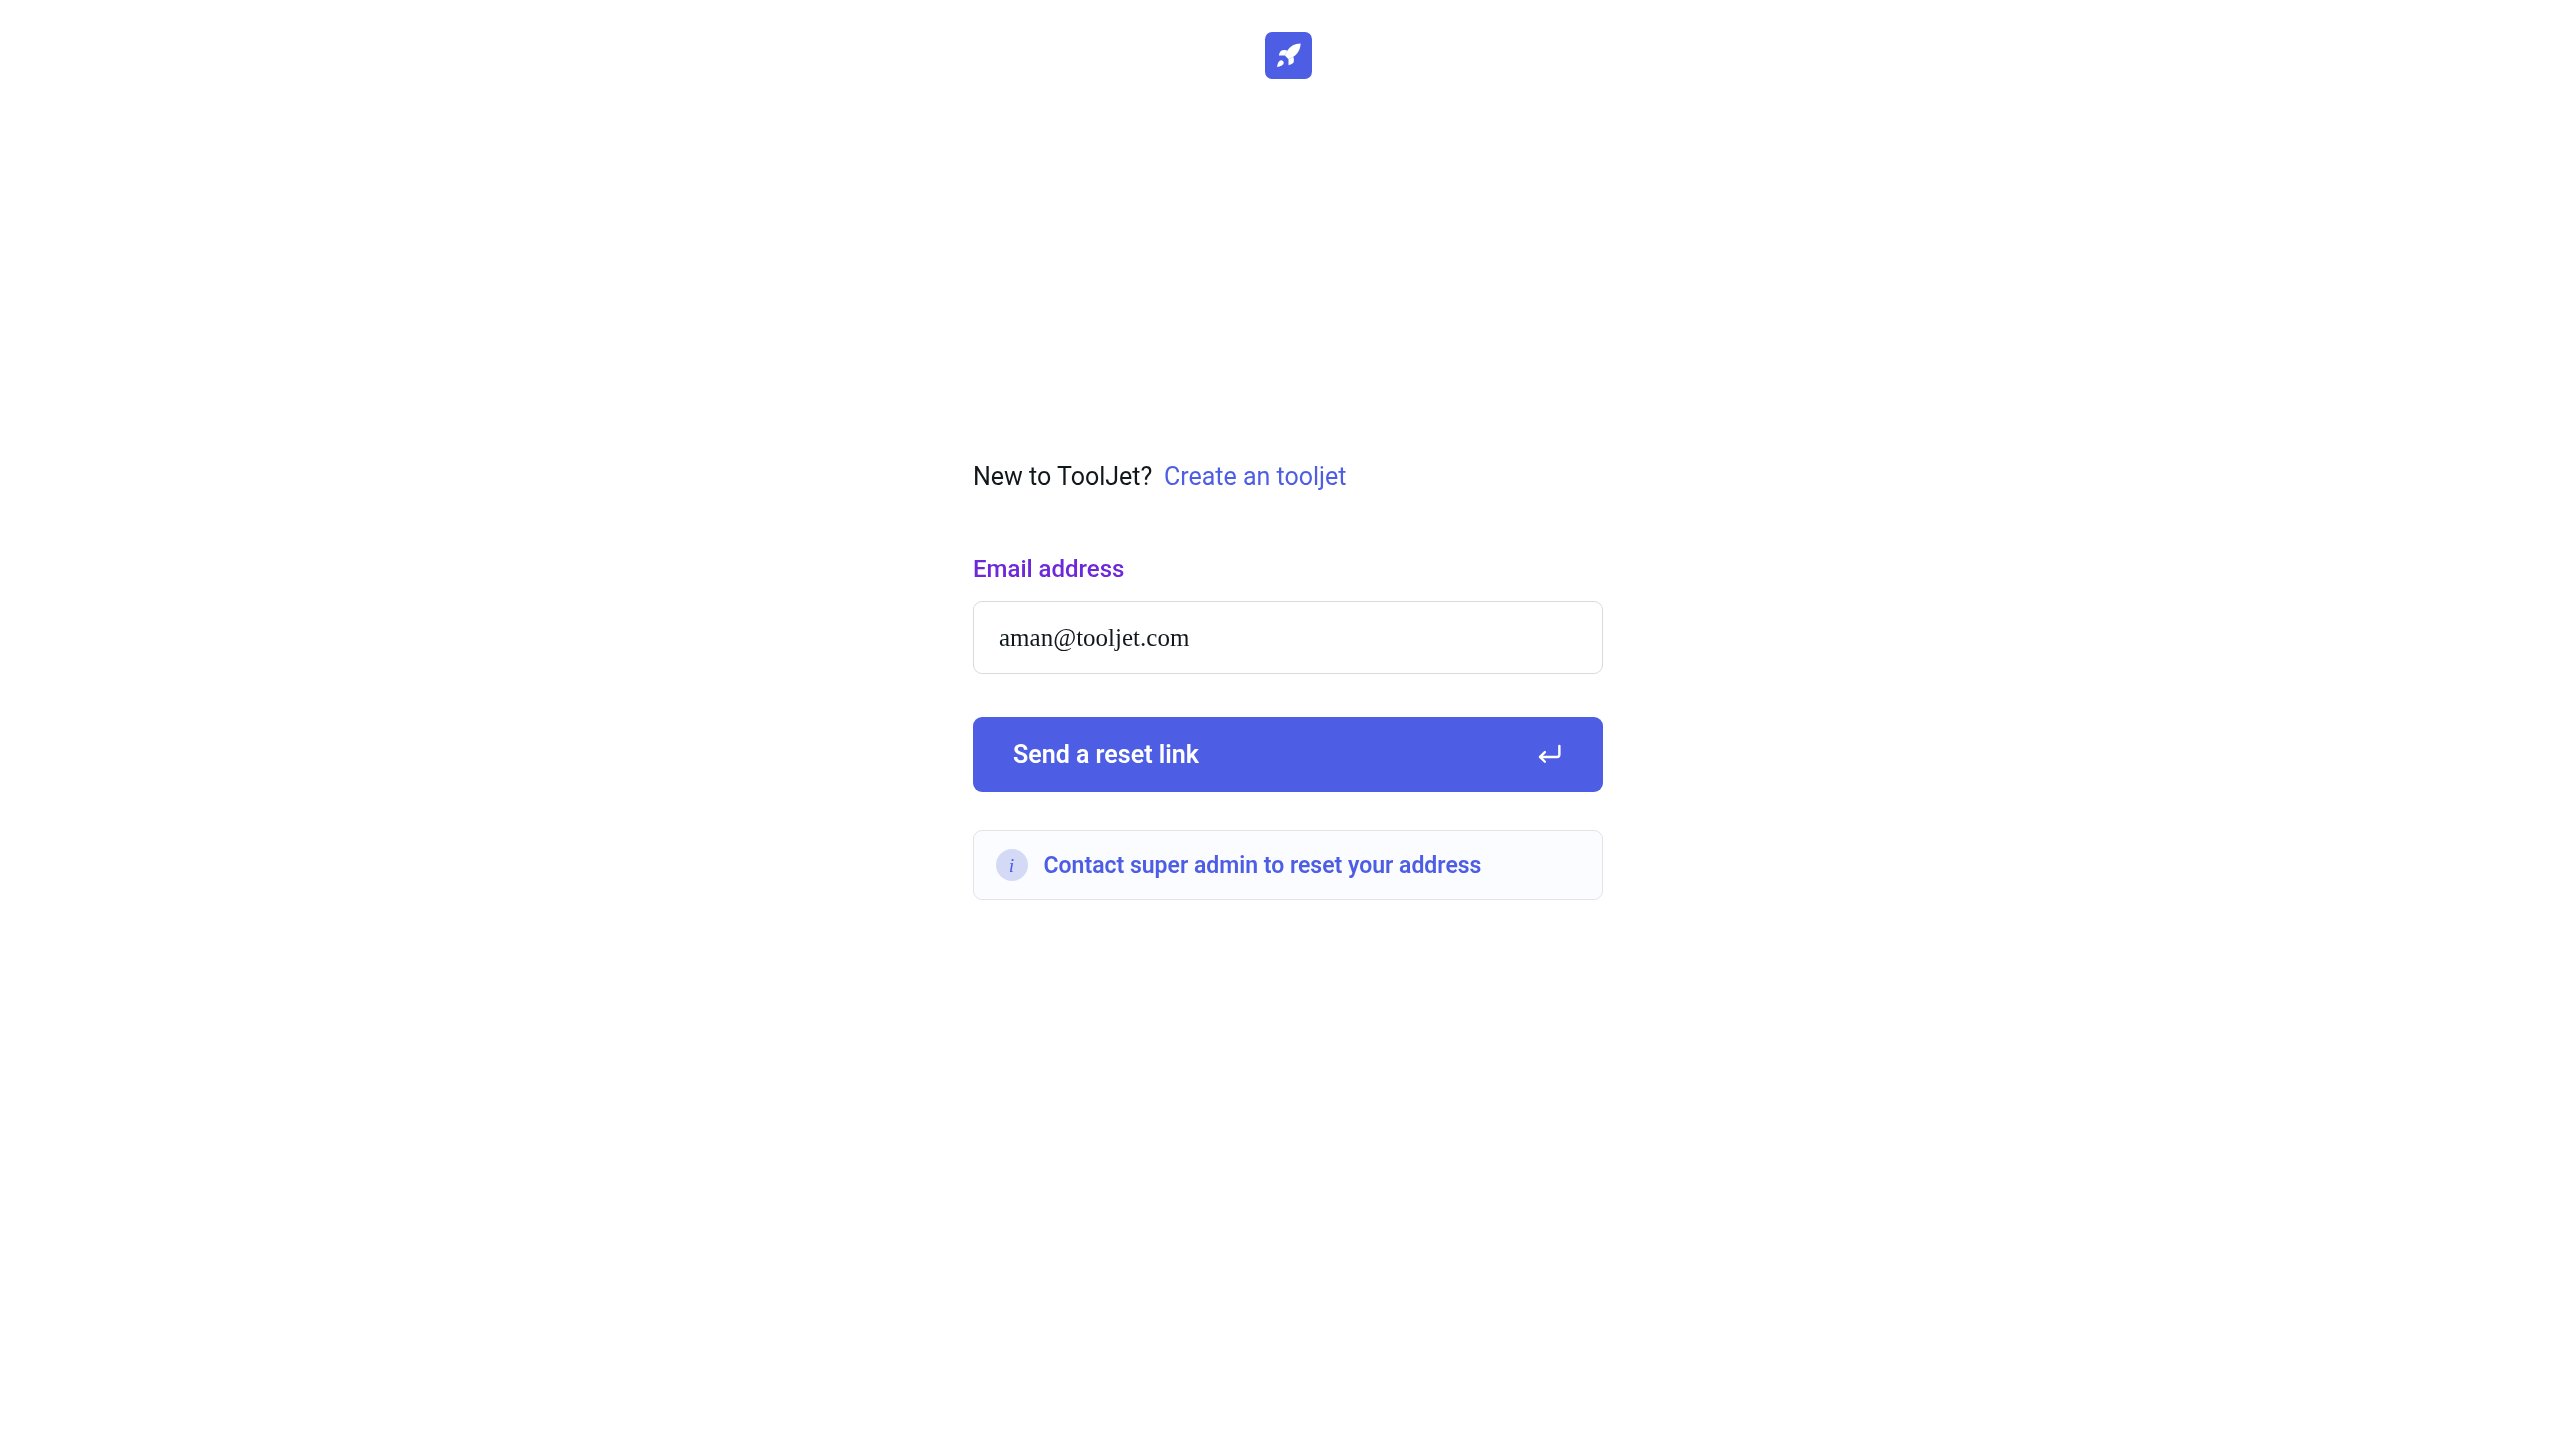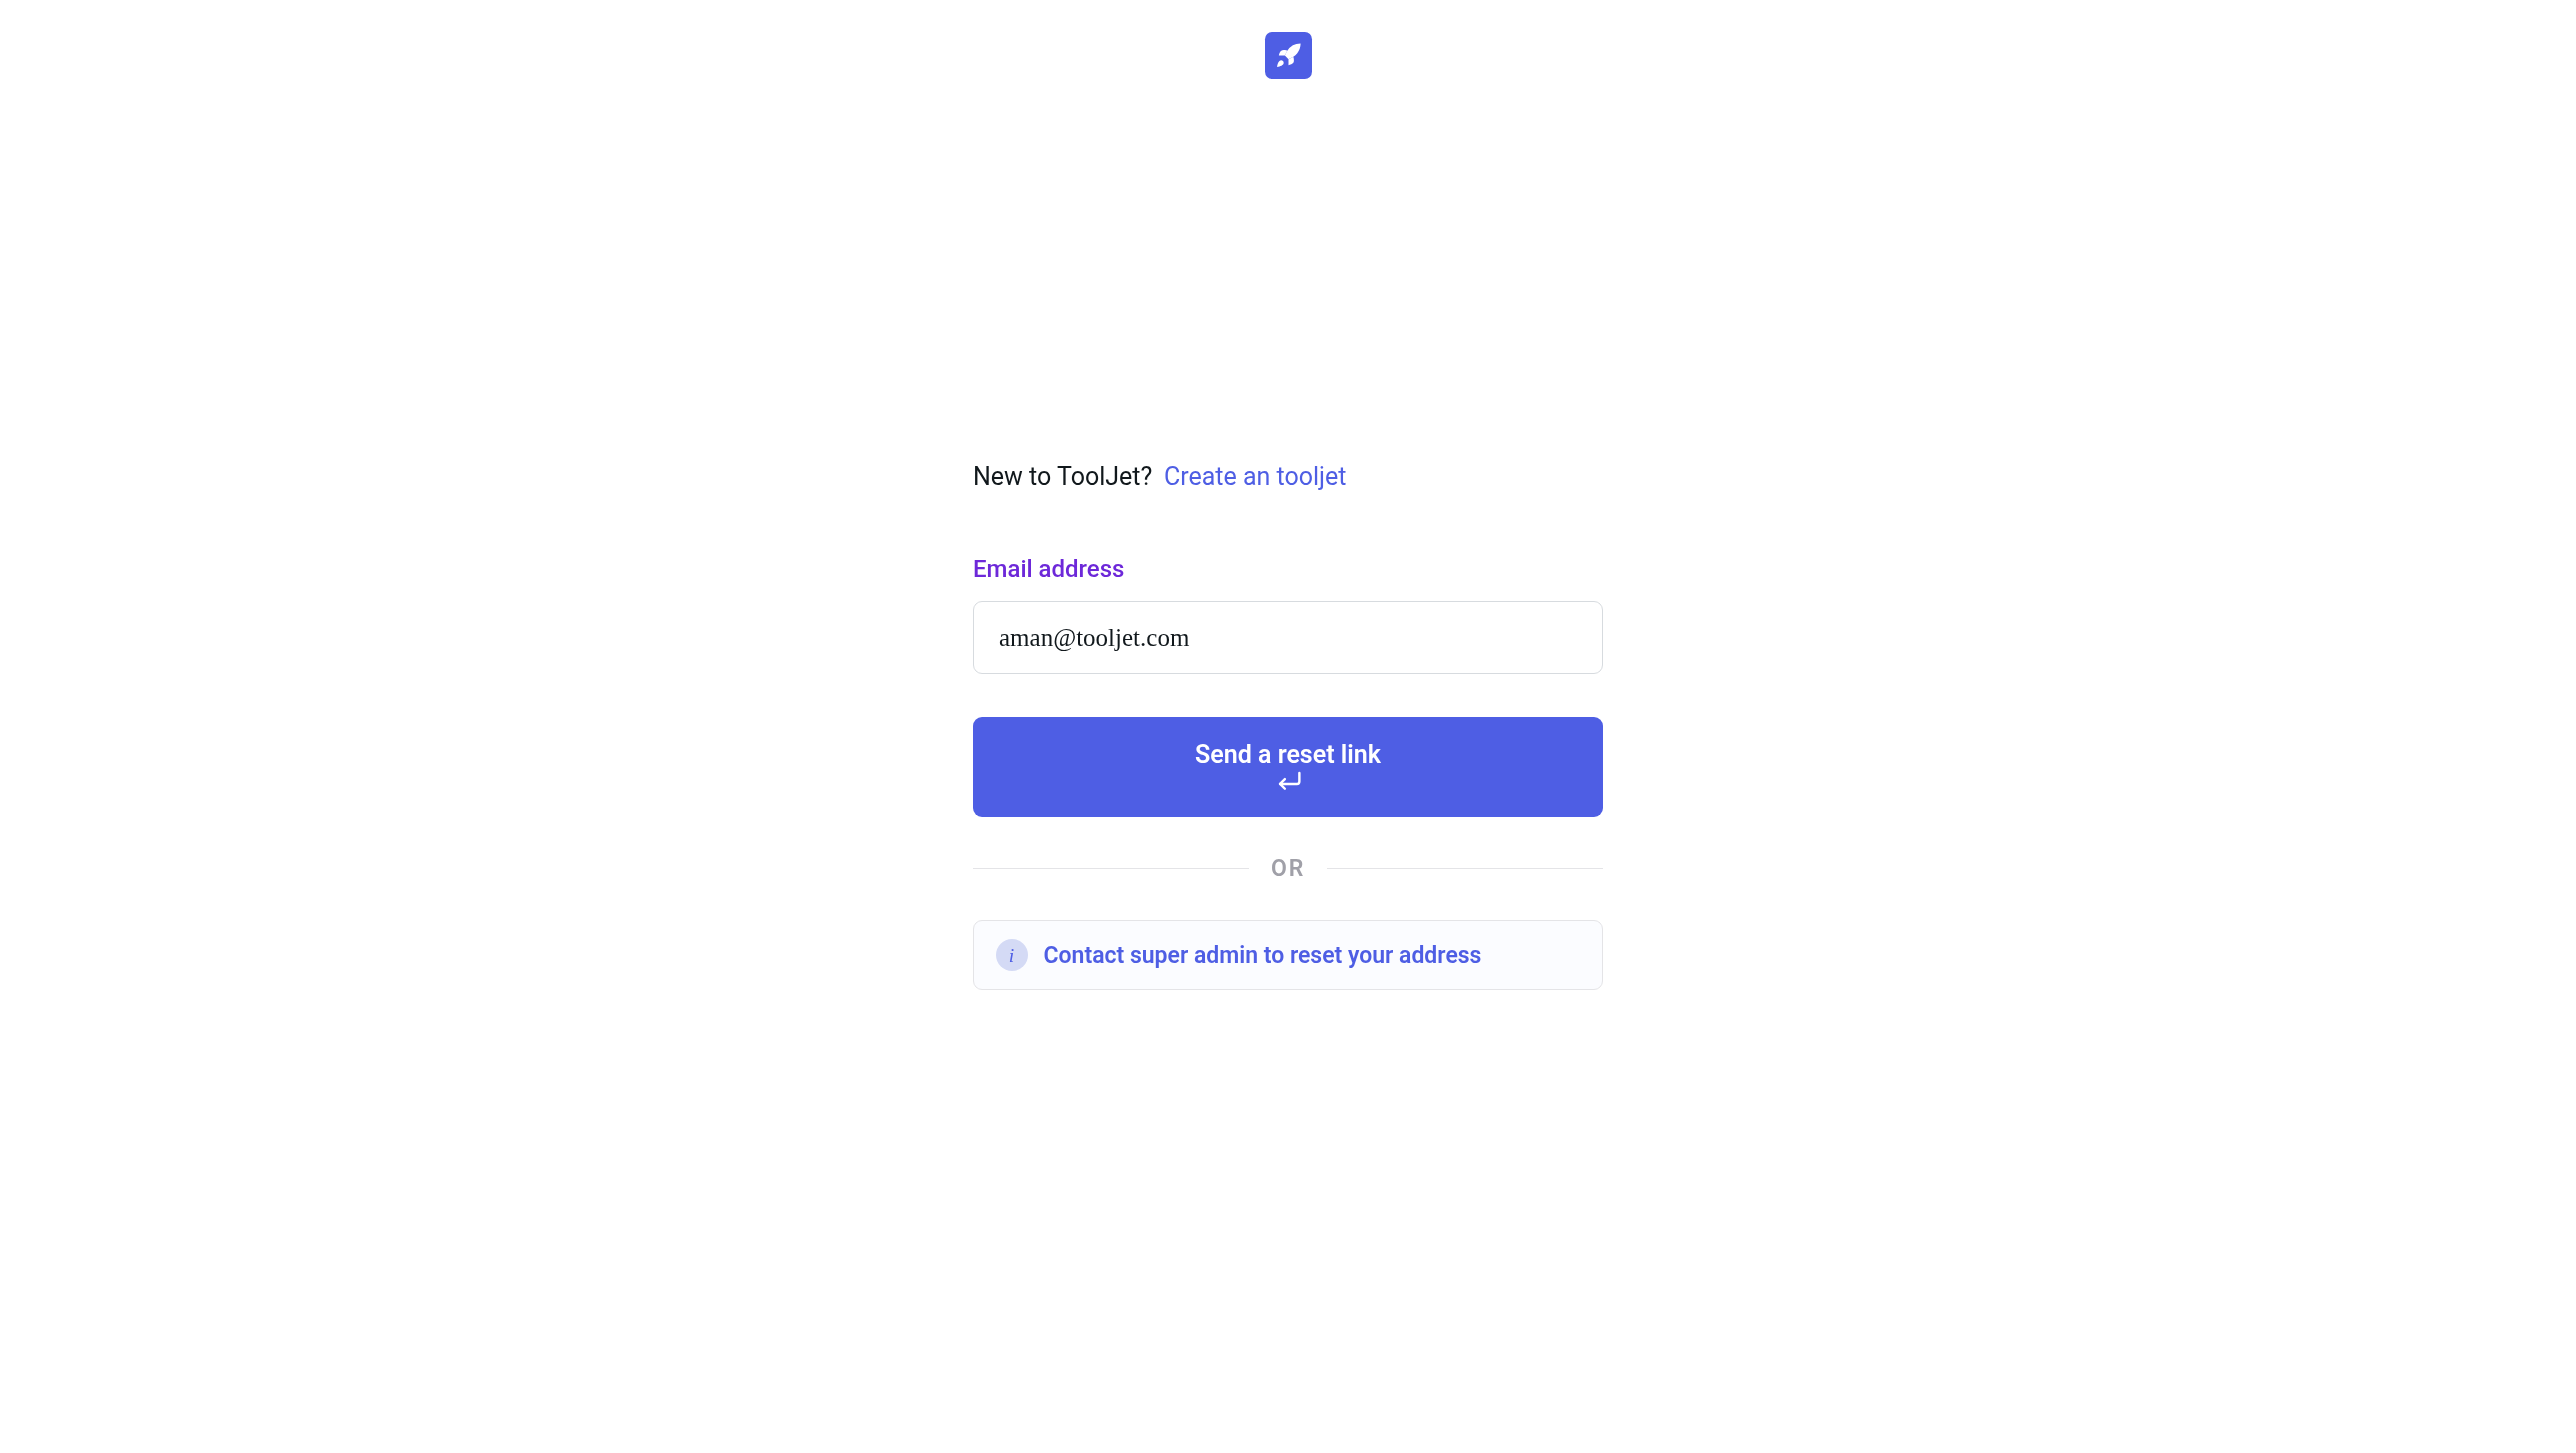--- a/index.html
+++ b/index.html
@@ -73,33 +73,32 @@
       color: #11181C;
       border: 0.9px solid #D7DBDF;
       border-radius: 9px;
       outline: none;
       font-family: Liberation Serif, serif;
     }
     
     .submit-button {
       width: 100%;
       margin-top: 43px;
-      padding: 23px 29px;
+      padding: 23px 40px;
       background: #4E5EE4;
       color: #ffffff;
       border: none;
       border-radius: 9px;
       font-size: 25px;
       font-weight: 600;
       cursor: pointer;
       display: flex;
       align-items: center;
       justify-content: space-between;
       font-family: inherit;
-      flex-direction: column;
     }
     
     .divider-row {
       margin-top: 38px;
       display: flex;
       align-items: center;
       gap: 21.5px;
     }
     
     .divider-line {
@@ -176,25 +175,20 @@
   <input type="email" class="email-input" value="aman@tooljet.com" style="">
   
   <button class="submit-button">
     <span>Send a reset link</span>
     <svg width="29" height="25" viewBox="0 0 24 20" fill="none">
       <path d="M21 3v7a2 2 0 0 1-2 2H5" stroke="#ffffff" stroke-width="2" stroke-linecap="round" stroke-linejoin="round"></path>
       <path d="m9 8-4 4 4 4" stroke="#ffffff" stroke-width="2" stroke-linecap="round" stroke-linejoin="round"></path>
     </svg>
   </button>
   
-  <div class="divider-row">
-    <div class="divider-line"></div>
-    <span class="divider-text">OR</span>
-    <div class="divider-line"></div>
-  </div>
   
   <div class="info-box">
     <div class="info-icon-wrap">
       <span class="info-icon-text">i</span>
     </div>
     <span class="info-text">Contact super admin to reset your address</span>
   </div>
 </div>
 
 

